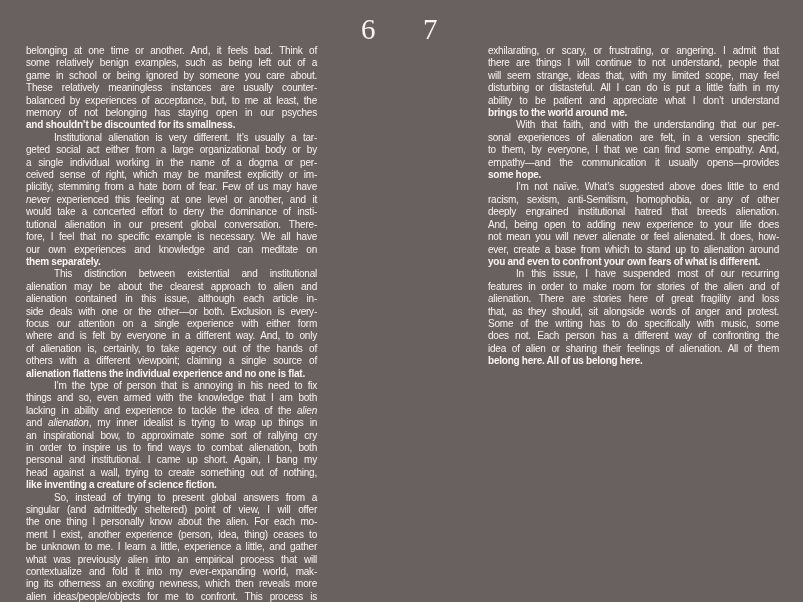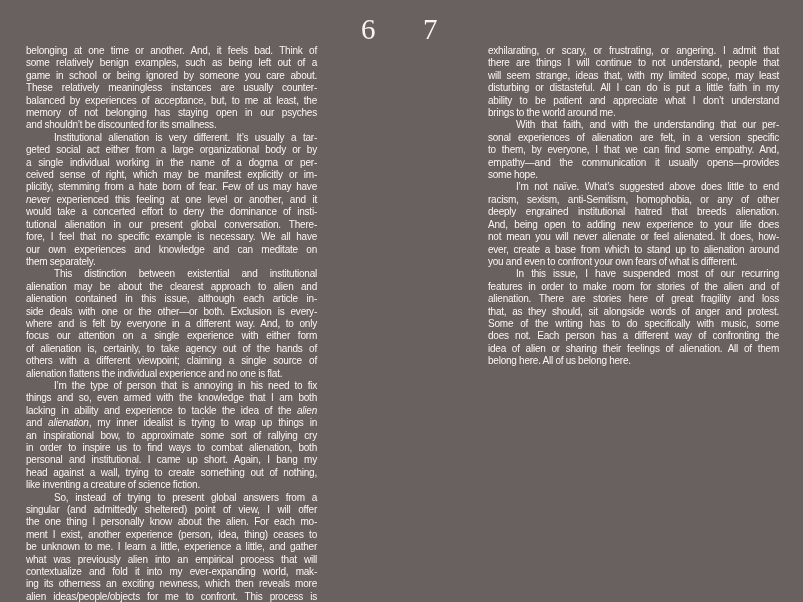--- a/index.html
+++ b/index.html
@@ -38,21 +38,21 @@
   .column.left  { left: 26px; }
   .column.right { left: 488px; }
 
   .line {
     height: 12.42px;
     text-align: justify;
     text-align-last: justify;
     white-space: normal;
     overflow: visible;
   }
-  .line.para-end { text-align-last: left; }
+  .line.para-end { text-align-last: left; font-weight: bold; }
   .line.indent   { text-indent: 28px; }
   .line i { font-style: italic; }
 </style>
 </head>
 <body>
 
 <div class="spread" style="background: rgb(105, 97, 96); color: rgb(250, 244, 241);">
   <div class="page-number left">6</div>
   <div class="page-number right">7</div>
 
@@ -72,22 +72,22 @@
       <div class="line"><i>never</i> experienced this feeling at one level or another, and it</div>
       <div class="line">would take a concerted effort to deny the dominance of insti-</div>
       <div class="line">tutional alienation in our present global conversation. There-</div>
       <div class="line">fore, I feel that no specific example is necessary. We all have</div>
       <div class="line">our own experiences and knowledge and can meditate on</div>
       <div class="line para-end">them separately.</div>
       <div class="line indent">This distinction between existential and institutional</div>
       <div class="line">alienation may be about the clearest approach to alien and</div>
       <div class="line">alienation contained in this issue, although each article in-</div>
       <div class="line">side deals with one or the other—or both. Exclusion is every-</div>
+      <div class="line">focus our attention on a single experience with either form</div>
       <div class="line">where and is felt by everyone in a different way. And, to only</div>
-      <div class="line">focus our attention on a single experience with either form</div>
       <div class="line">of alienation is, certainly, to take agency out of the hands of</div>
       <div class="line">others with a different viewpoint; claiming a single source of</div>
       <div class="line para-end">alienation flattens the individual experience and no one is flat.</div>
       <div class="line indent">I’m the type of person that is annoying in his need to fix</div>
       <div class="line">things and so, even armed with the knowledge that I am both</div>
       <div class="line">lacking in ability and experience to tackle the idea of the <i>alien</i></div>
       <div class="line">and <i>alienation</i>, my inner idealist is trying to wrap up things in</div>
       <div class="line">an inspirational bow, to approximate some sort of rallying cry</div>
       <div class="line">in order to inspire us to find ways to combat alienation, both</div>
       <div class="line">personal and institutional. I came up short. Again, I bang my</div>
@@ -99,21 +99,21 @@
       <div class="line">ment I exist, another experience (person, idea, thing) ceases to</div>
       <div class="line">be unknown to me. I learn a little, experience a little, and gather</div>
       <div class="line">what was previously alien into an empirical process that will</div>
       <div class="line">contextualize and fold it into my ever-expanding world, mak-</div>
       <div class="line">ing its otherness an exciting newness, which then reveals more</div>
       <div class="line">alien ideas/people/objects for me to confront. This process is</div>
     </div>
   <div class="column right">
       <div class="line">exhilarating, or scary, or frustrating, or angering. I admit that</div>
       <div class="line">there are things I will continue to not understand, people that</div>
-      <div class="line">will seem strange, ideas that, with my limited scope, may least</div>
+      <div class="line">will seem strange, ideas that, with my limited scope, may feel</div>
       <div class="line">disturbing or distasteful. All I can do is put a little faith in my</div>
       <div class="line">ability to be patient and appreciate what I don’t understand</div>
       <div class="line para-end">brings to the world around me.</div>
       <div class="line indent">With that faith, and with the understanding that our per-</div>
       <div class="line">sonal experiences of alienation are felt, in a version specific</div>
       <div class="line">to them, by everyone, I that we can find some empathy. And,</div>
       <div class="line">empathy—and the communication it usually opens—provides</div>
       <div class="line para-end">some hope.</div>
       <div class="line indent">I’m not naïve. What’s suggested above does little to end</div>
       <div class="line">racism, sexism, anti-Semitism, homophobia, or any of other</div>

